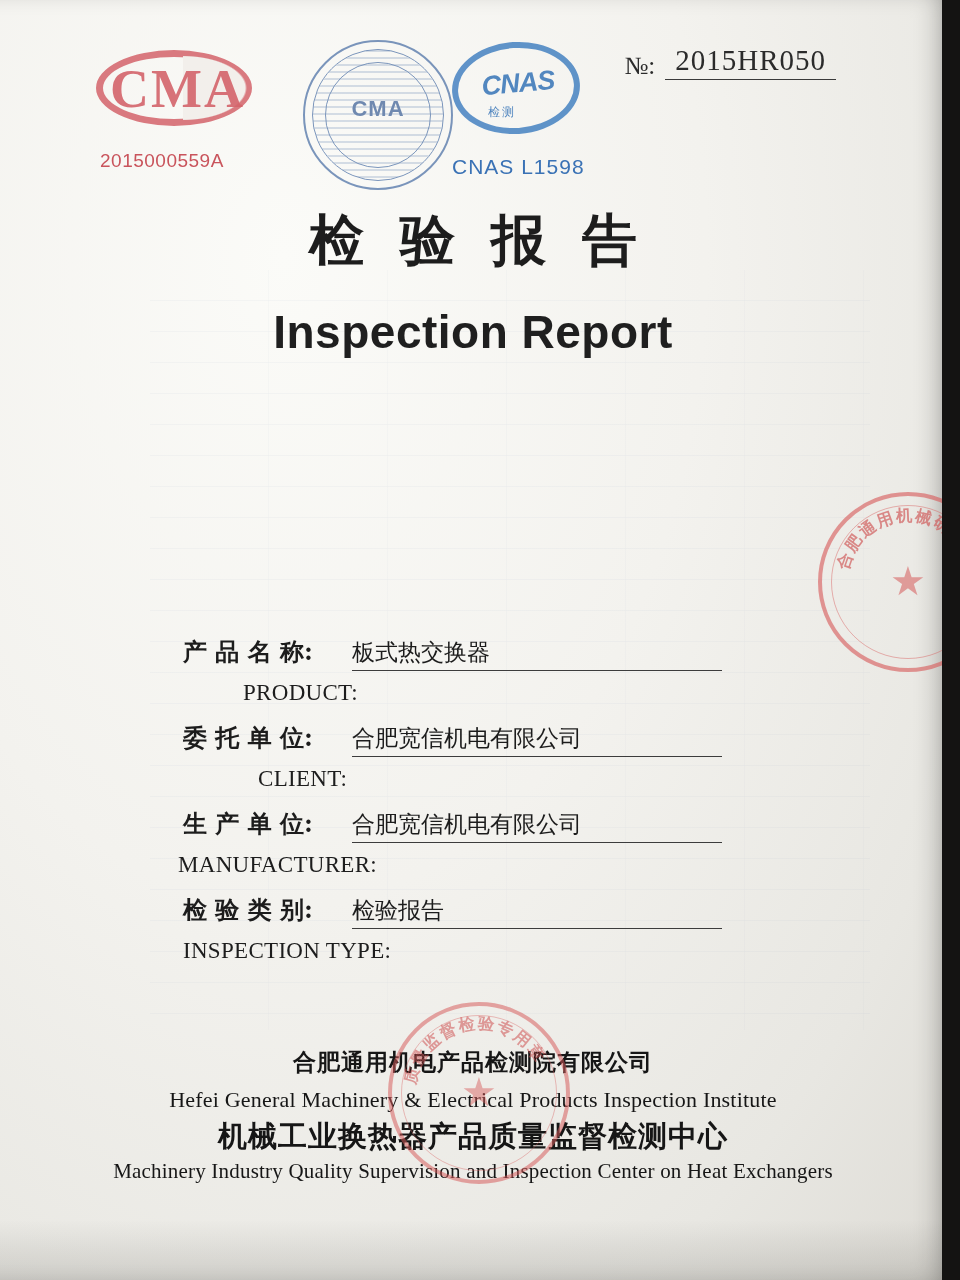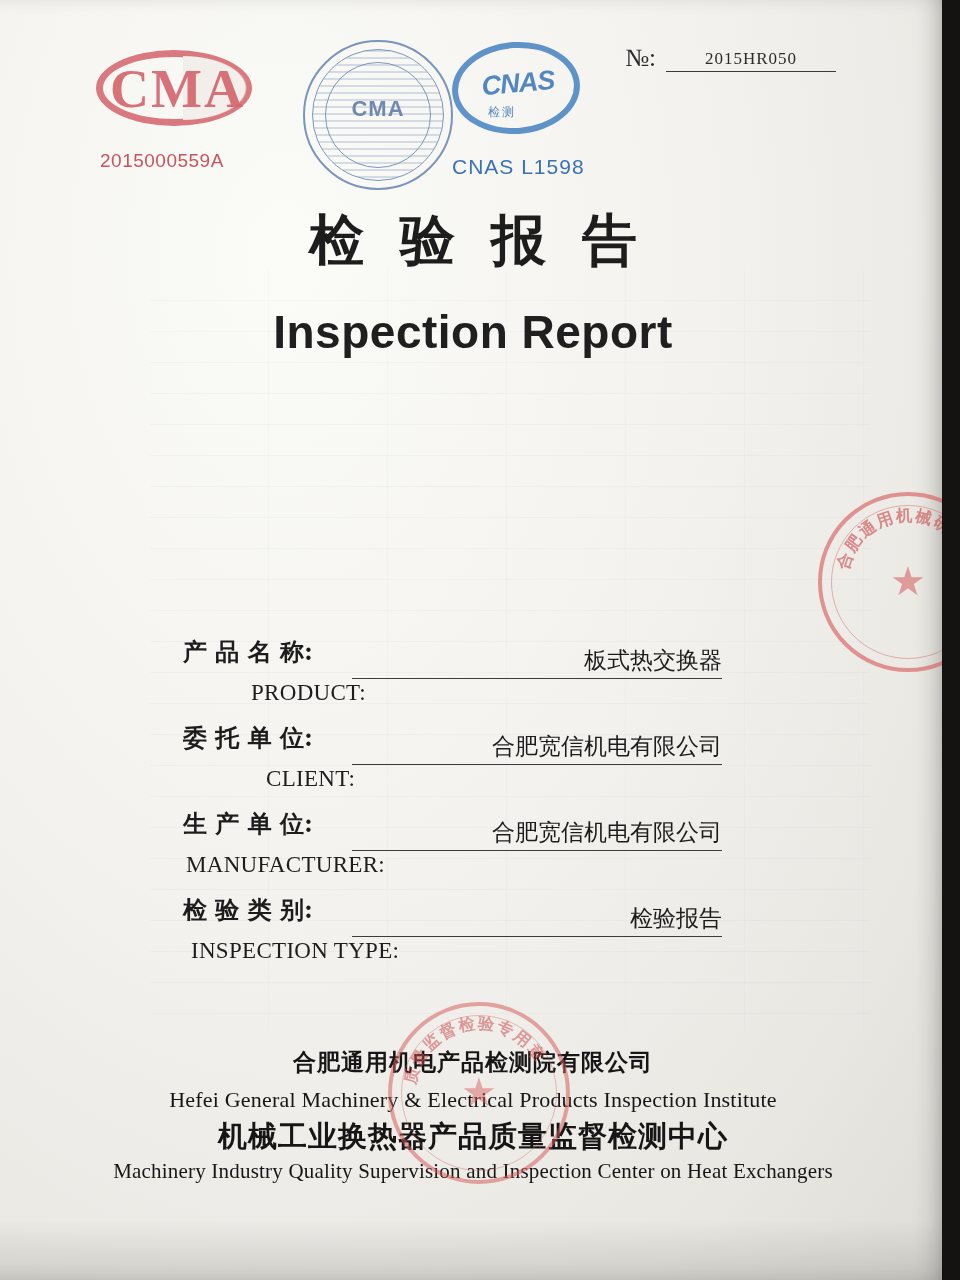--- a/index.html
+++ b/index.html
@@ -226,21 +226,21 @@
     align-items: flex-end;
     gap: 10px;
     color: #2b2b2b;
   }
   .no-block .no-label {
     font-family: "Liberation Serif", serif;
     font-size: 25px;
   }
   .no-block .no-value {
     font-family: "Liberation Serif", serif;
-    font-size: 17px;
+    font-size: 29px;
     letter-spacing: 1px;
     border-bottom: 1.6px solid #3a3a3a;
     padding: 0 10px 2px 10px;
     min-width: 150px;
     text-align: center;
   }
 
   
   .title-cn {
     position: absolute;
@@ -285,36 +285,35 @@
     top: 0;
     font-family: "DejaVu Serif", serif;
     font-size: 24px;
     font-weight: bold;
     color: #1c1c1c;
     white-space: nowrap;
   }
   .field-value-wrap {
     position: absolute;
     left: 352px;
-    top: 8px;
+    top: 0;
     width: 370px;
     border-bottom: 1.6px solid #3c3c3c;
     height: 34px;
-    text-align: right;
+    text-align: left;
   }
   .field-value {
     font-family: "DejaVu Serif", serif;
     font-size: 23px;
     color: #1c1c1c;
     line-height: 32px;
   }
   .field-label-en {
     position: relative;
     height: 42px;
-    margin-left: 8px;
   }
   .field-label-en span {
     position: absolute;
     top: 0;
     font-family: "Liberation Serif", serif;
     font-size: 23px;
     color: #1d1d1d;
     letter-spacing: 0.3px;
   }
   .en-product   { left: 243px; }

